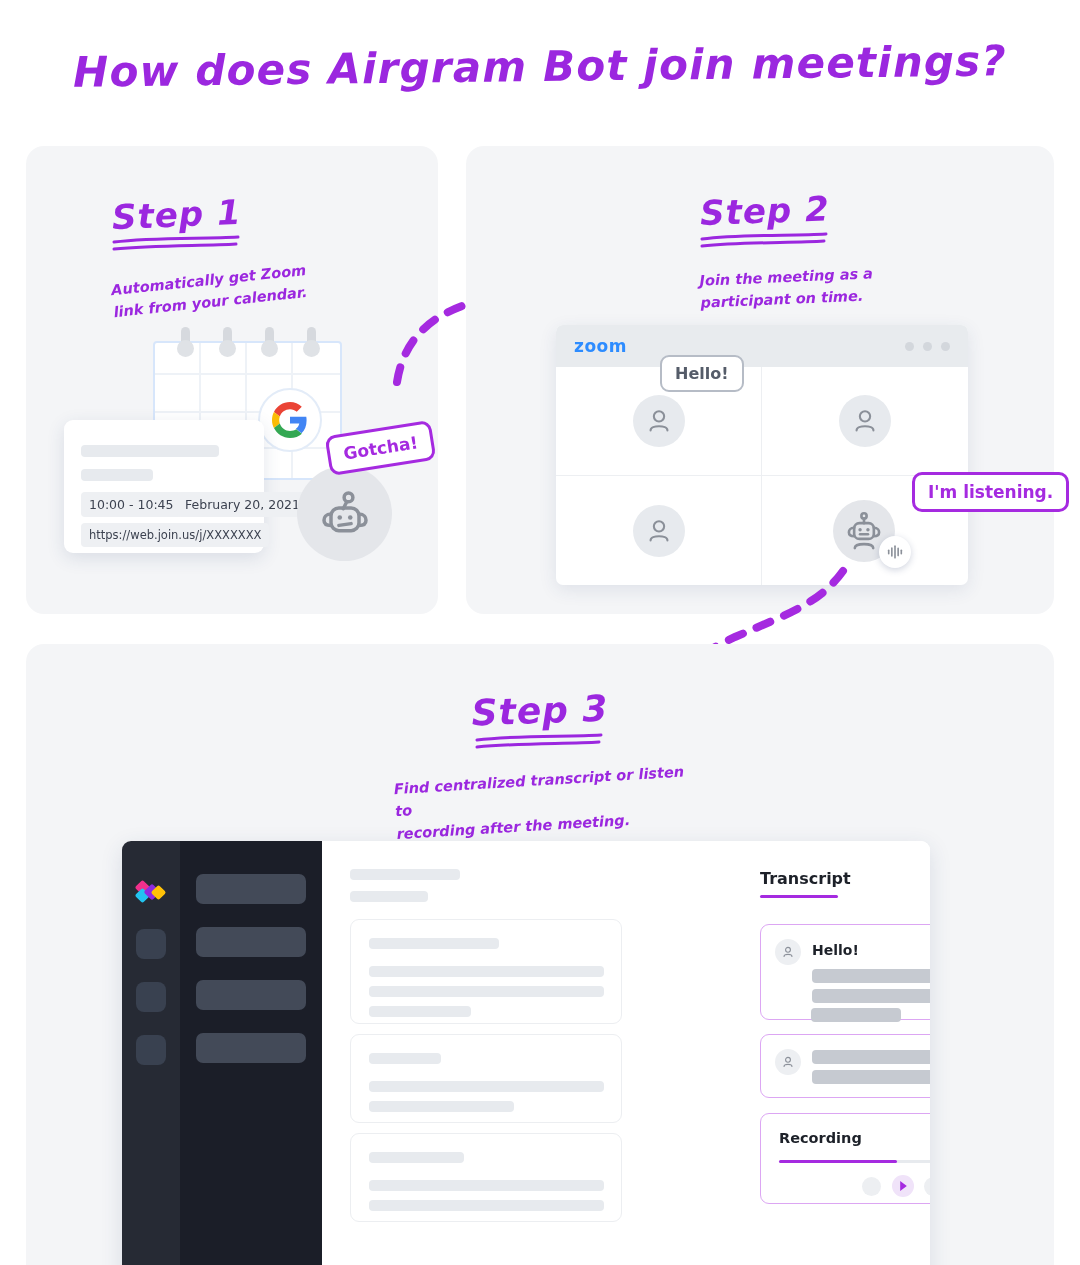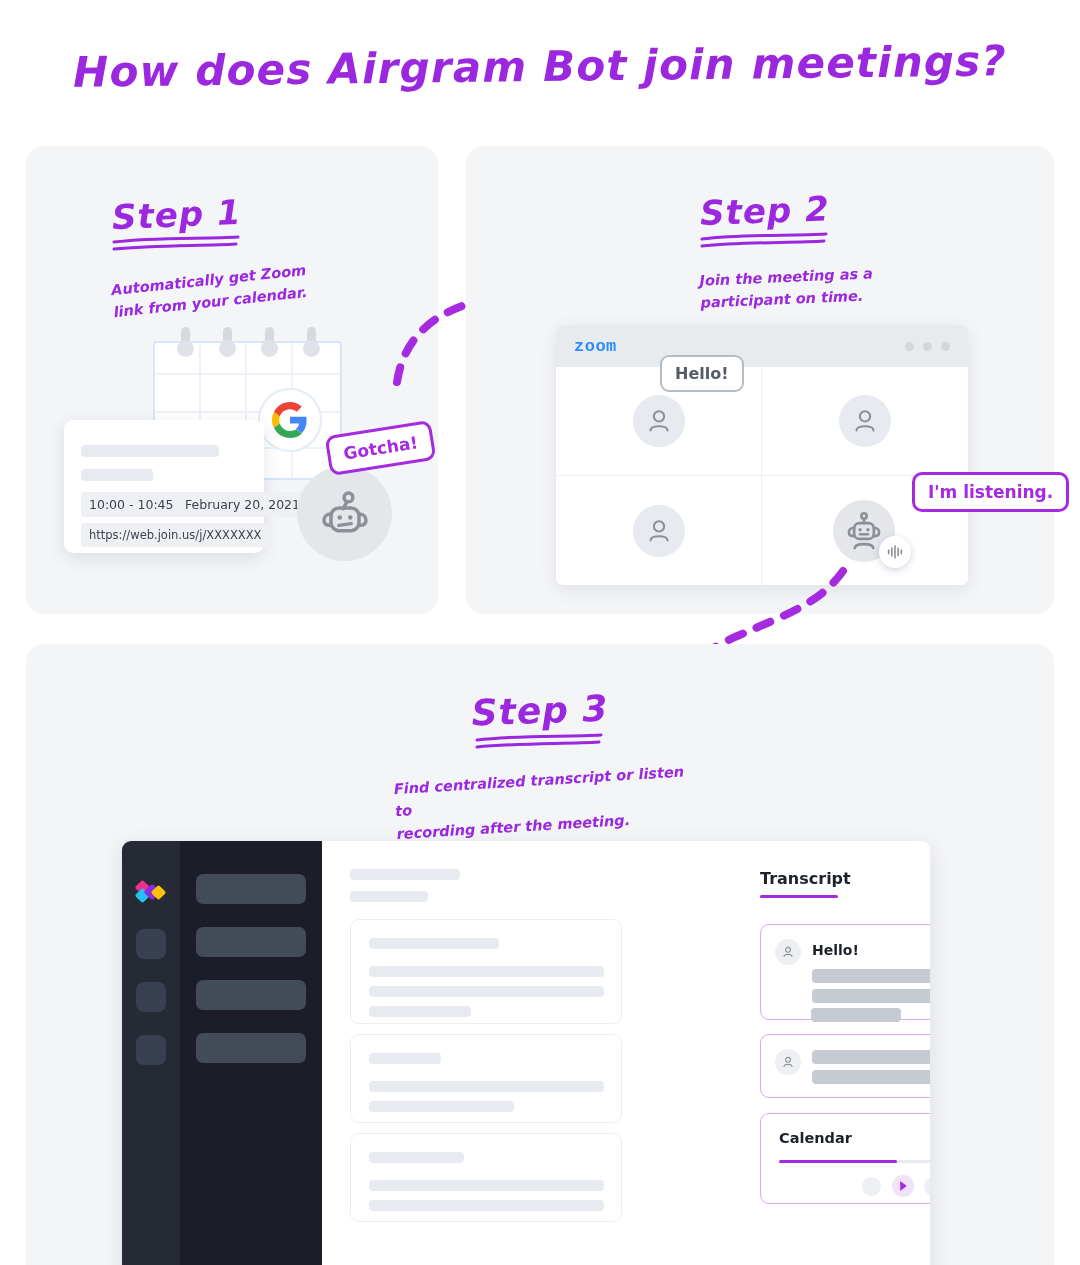--- a/index.html
+++ b/index.html
@@ -87,21 +87,20 @@
   .bub{
     position:relative;border:3px solid #a52ae0;background:#fff;border-radius:10px;
     padding:7px 13px;font-size:17px;font-weight:700;color:#a52ae0;white-space:nowrap;
   }
 
   
   #zoom-window{
     position:absolute;left:556px;top:325px;width:412px;height:260px;
     background:#ffffff;border-radius:7px;overflow:hidden;
     box-shadow:0 5px 18px rgba(40,60,110,.10);
-    font-family:Liberation Mono, monospace;
   }
   #zoom-titlebar{
     height:42px;background:#e8ebee;display:flex;align-items:center;
     justify-content:space-between;padding:0 18px;
   }
   #zoom-logo{color:#2d8cff;font-size:17px;font-weight:700;letter-spacing:.5px;}
   .dots{display:flex;gap:9px;}
   .dot{width:9px;height:9px;border-radius:50%;background:#d3d7dc;}
   #zoom-grid{position:relative;height:218px;}
   .zcell{position:absolute;width:50%;height:50%;box-sizing:border-box;
@@ -395,21 +394,21 @@
             <svg width="14" height="14" viewBox="0 0 32 32" fill="none" stroke="#8b9099" stroke-width="2.6" stroke-linecap="round">
               <circle cx="16" cy="11" r="5.5"></circle>
                 <path d="M7 26 C7 20, 25 20, 25 26"></path>
             </svg>
           </div>
           <div class="t-bar" style="left:51px;top:15px;width:182px;"></div>
           <div class="t-bar" style="left:51px;top:35px;width:126px;"></div>
         </div>
 
         <div class="t-card" style="top:244px;width:268px;height:89px;">
-          <div id="rec-title">Calendar</div>
+          <div id="rec-title">Recording</div>
           <div id="rec-track">
             <div id="rec-fill" style="width: 50%;"></div>
           </div>
           <div class="rec-btn" style="left:101px;top:63px;"></div>
           <div id="rec-play" style="left:131px;top:61px;">
             <svg width="9" height="10" viewBox="0 0 10 12">
                 <path d="M1 0 L9 6 L1 12 Z" fill="#a52ae0"></path>
               </svg>
           </div>
           <div class="rec-btn" style="left:163px;top:63px;"></div>

